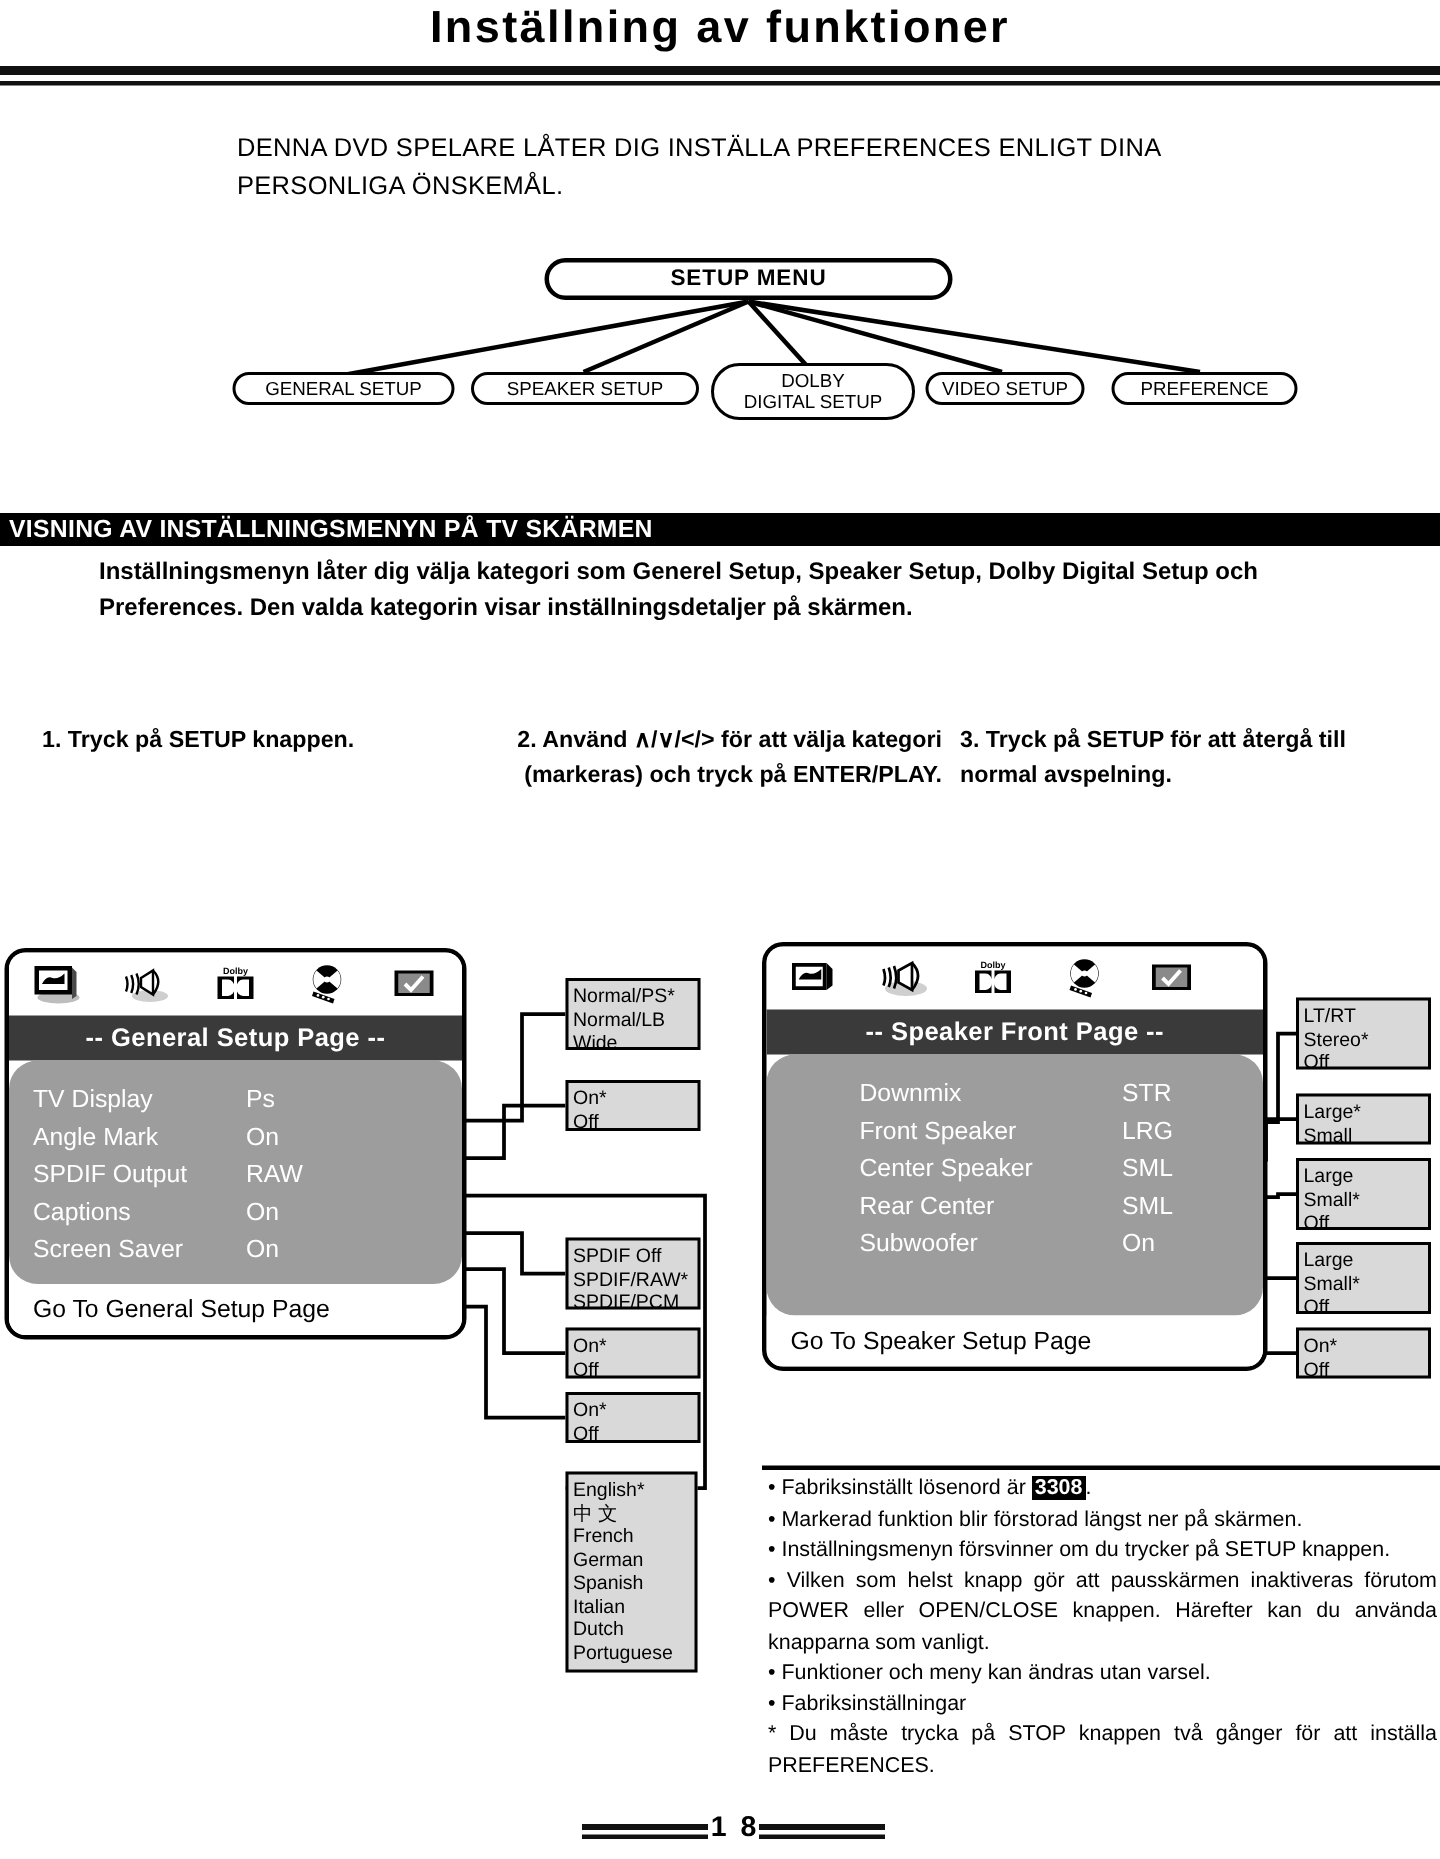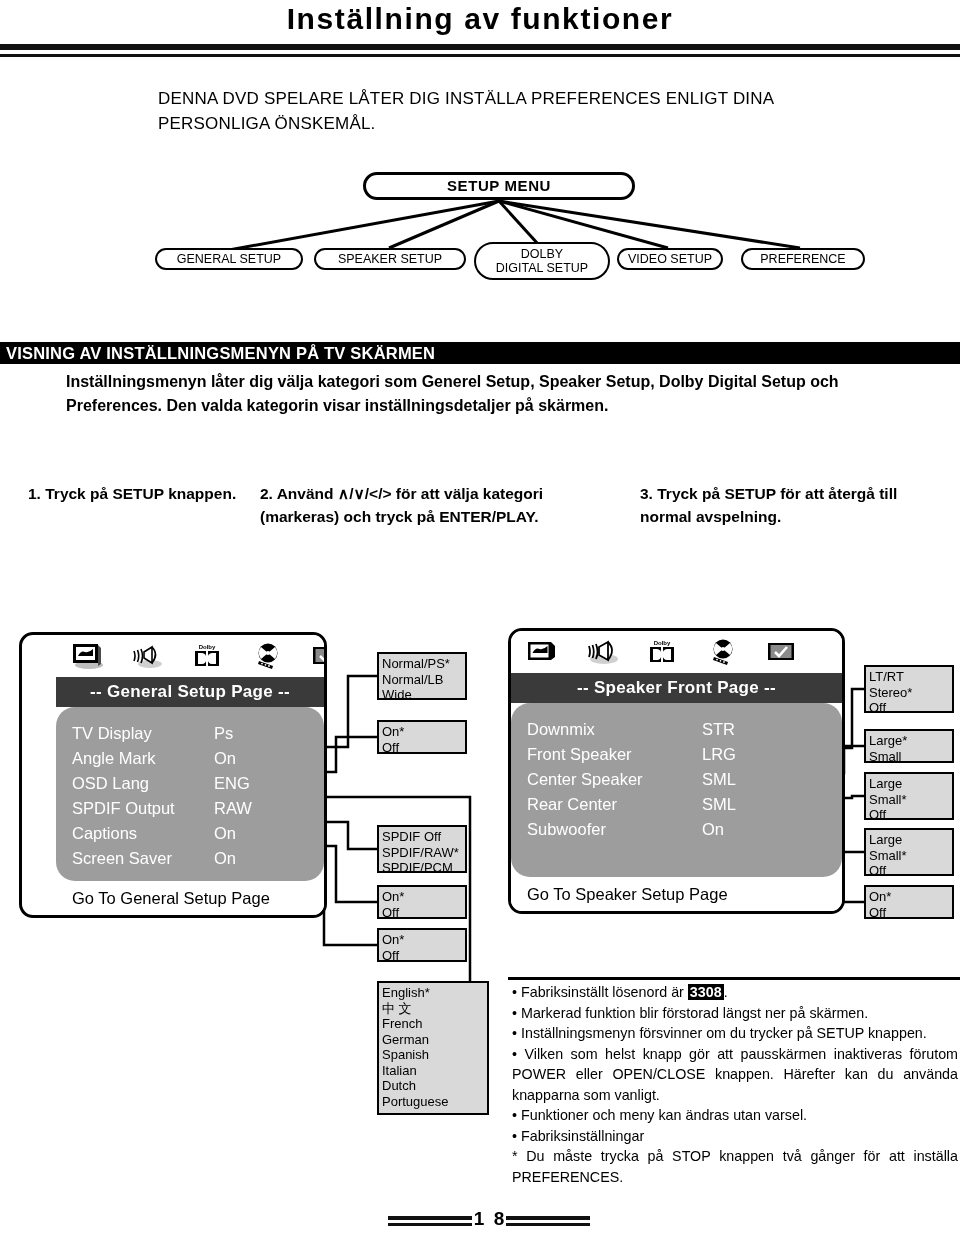--- a/index.html
+++ b/index.html
@@ -40,21 +40,21 @@
   #section-bar{
     left:0;top:342px;width:960px;height:22px;background:#000;color:#fff;
     font-size:16.5px;font-weight:bold;line-height:22px;padding-left:6px;
     box-sizing:border-box;letter-spacing:.2px;
   }
   #section-body{left:66px;top:370px;width:830px;font-size:16px;line-height:24px;font-weight:bold;}
 
   
   .step{position:absolute;font-size:15.5px;font-weight:bold;line-height:23px;}
   #step-1{left:28px;top:482px;width:230px;}
-  #step-2{left:260px;top:482px;width:340px;}
+  #step-2{left:288px;top:482px;width:340px;text-align:right;}
   #step-3{left:640px;top:482px;width:300px;}
 
   
   .osd{
     position:absolute;border:3px solid #000;border-radius:14px;overflow:hidden;
     background:#fff;box-sizing:border-box;
   }
   .osd-icons{
     height:42px;background:#fff;display:flex;align-items:center;
     padding:0 14px;gap:26px;box-sizing:border-box;
@@ -65,42 +65,42 @@
   }
   .osd-rows{background:#9d9d9d;padding:14px 0 10px 0;border-radius:19px;}
   .osd-row{display:flex;color:#fff;font-size:16.5px;line-height:25px;}
   .osd-row .lbl{padding-left:16px;}
   .osd-row .val{}
   .osd-foot{
     background:#fff;color:#000;font-size:16.5px;height:34px;
     display:flex;align-items:center;padding-left:16px;
   }
 
-  #osd-general{left:19px;top:632px;width:308px;padding-left:34px;}
+  #osd-general{left:3px;top:632px;width:308px;}
   #osd-general .osd-row .lbl{width:142px;}
   #osd-speaker{left:508px;top:628px;width:337px;}
-  #osd-speaker .osd-row{font-size:16.5px;}
+  #osd-speaker .osd-row{font-size:16.5px;margin-left:46px;}
   #osd-speaker .osd-row .lbl{width:175px;}
 
   
   .ic{width:34px;height:28px;position:relative;display:inline-block;flex:0 0 auto;}
   .ic svg{display:block;}
 
   
   .optbox{
     position:absolute;border:2px solid #000;background:#d9d9d9;box-sizing:border-box;
     font-size:13px;line-height:15.5px;padding:2px 3px;color:#000;
   }
   
   #opt-tvdisplay{left:377px;top:652px;width:90px;height:48px;}
   #opt-anglemark{left:377px;top:720px;width:90px;height:34px;}
   #opt-spdif{left:377px;top:825px;width:90px;height:48px;}
   #opt-captions{left:377px;top:885px;width:90px;height:34px;}
   #opt-screensaver{left:377px;top:928px;width:90px;height:34px;}
-  #opt-osdlang{left:377px;top:981px;width:112px;height:134px;}
+  #opt-osdlang{left:377px;top:981px;width:88px;height:134px;}
   
   #opt-downmix{left:864px;top:665px;width:90px;height:48px;}
   #opt-front{left:864px;top:729px;width:90px;height:34px;}
   #opt-center{left:864px;top:772px;width:90px;height:48px;}
   #opt-rear{left:864px;top:828px;width:90px;height:48px;}
   #opt-sub{left:864px;top:885px;width:90px;height:34px;}
 
   
   #wires{position:absolute;left:0;top:600px;width:960px;height:560px;pointer-events:none;}
 
@@ -235,24 +235,20 @@
   <div class="osd-rows">
     <div class="osd-row">
       <span class="lbl">TV Display</span>
       <span class="val">Ps</span>
     </div>
     <div class="osd-row">
       <span class="lbl">Angle Mark</span>
       <span class="val">On</span>
     </div>
     <div class="osd-row">
-      <span class="lbl">OSD Lang</span>
-      <span class="val">ENG</span>
-    </div>
-    <div class="osd-row">
       <span class="lbl">SPDIF Output</span>
       <span class="val">RAW</span>
     </div>
     <div class="osd-row">
       <span class="lbl">Captions</span>
       <span class="val">On</span>
     </div>
     <div class="osd-row">
       <span class="lbl">Screen Saver</span>
       <span class="val">On</span>

